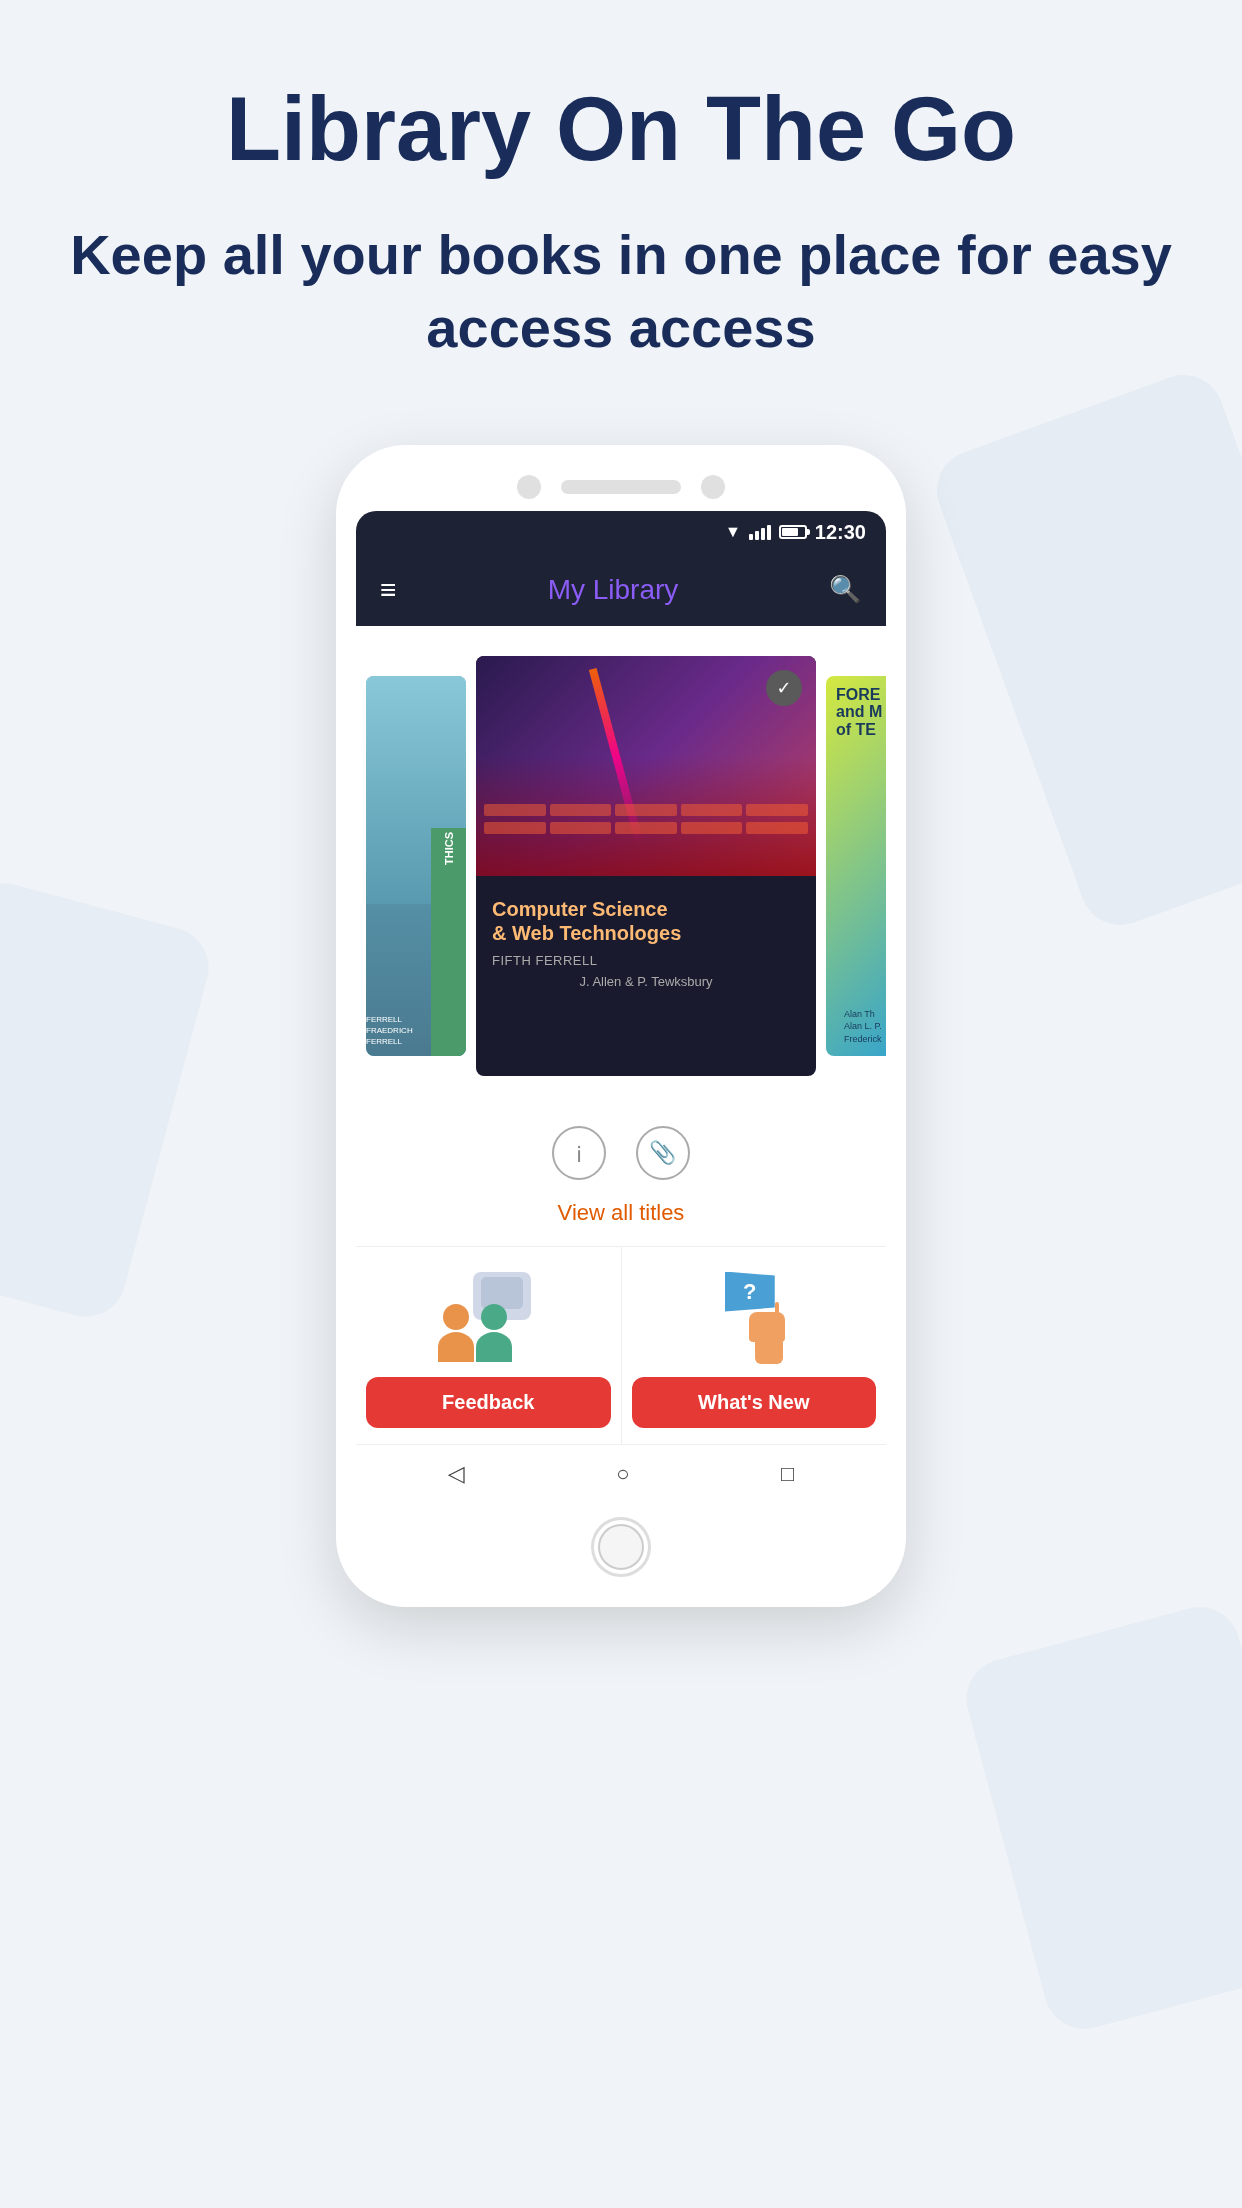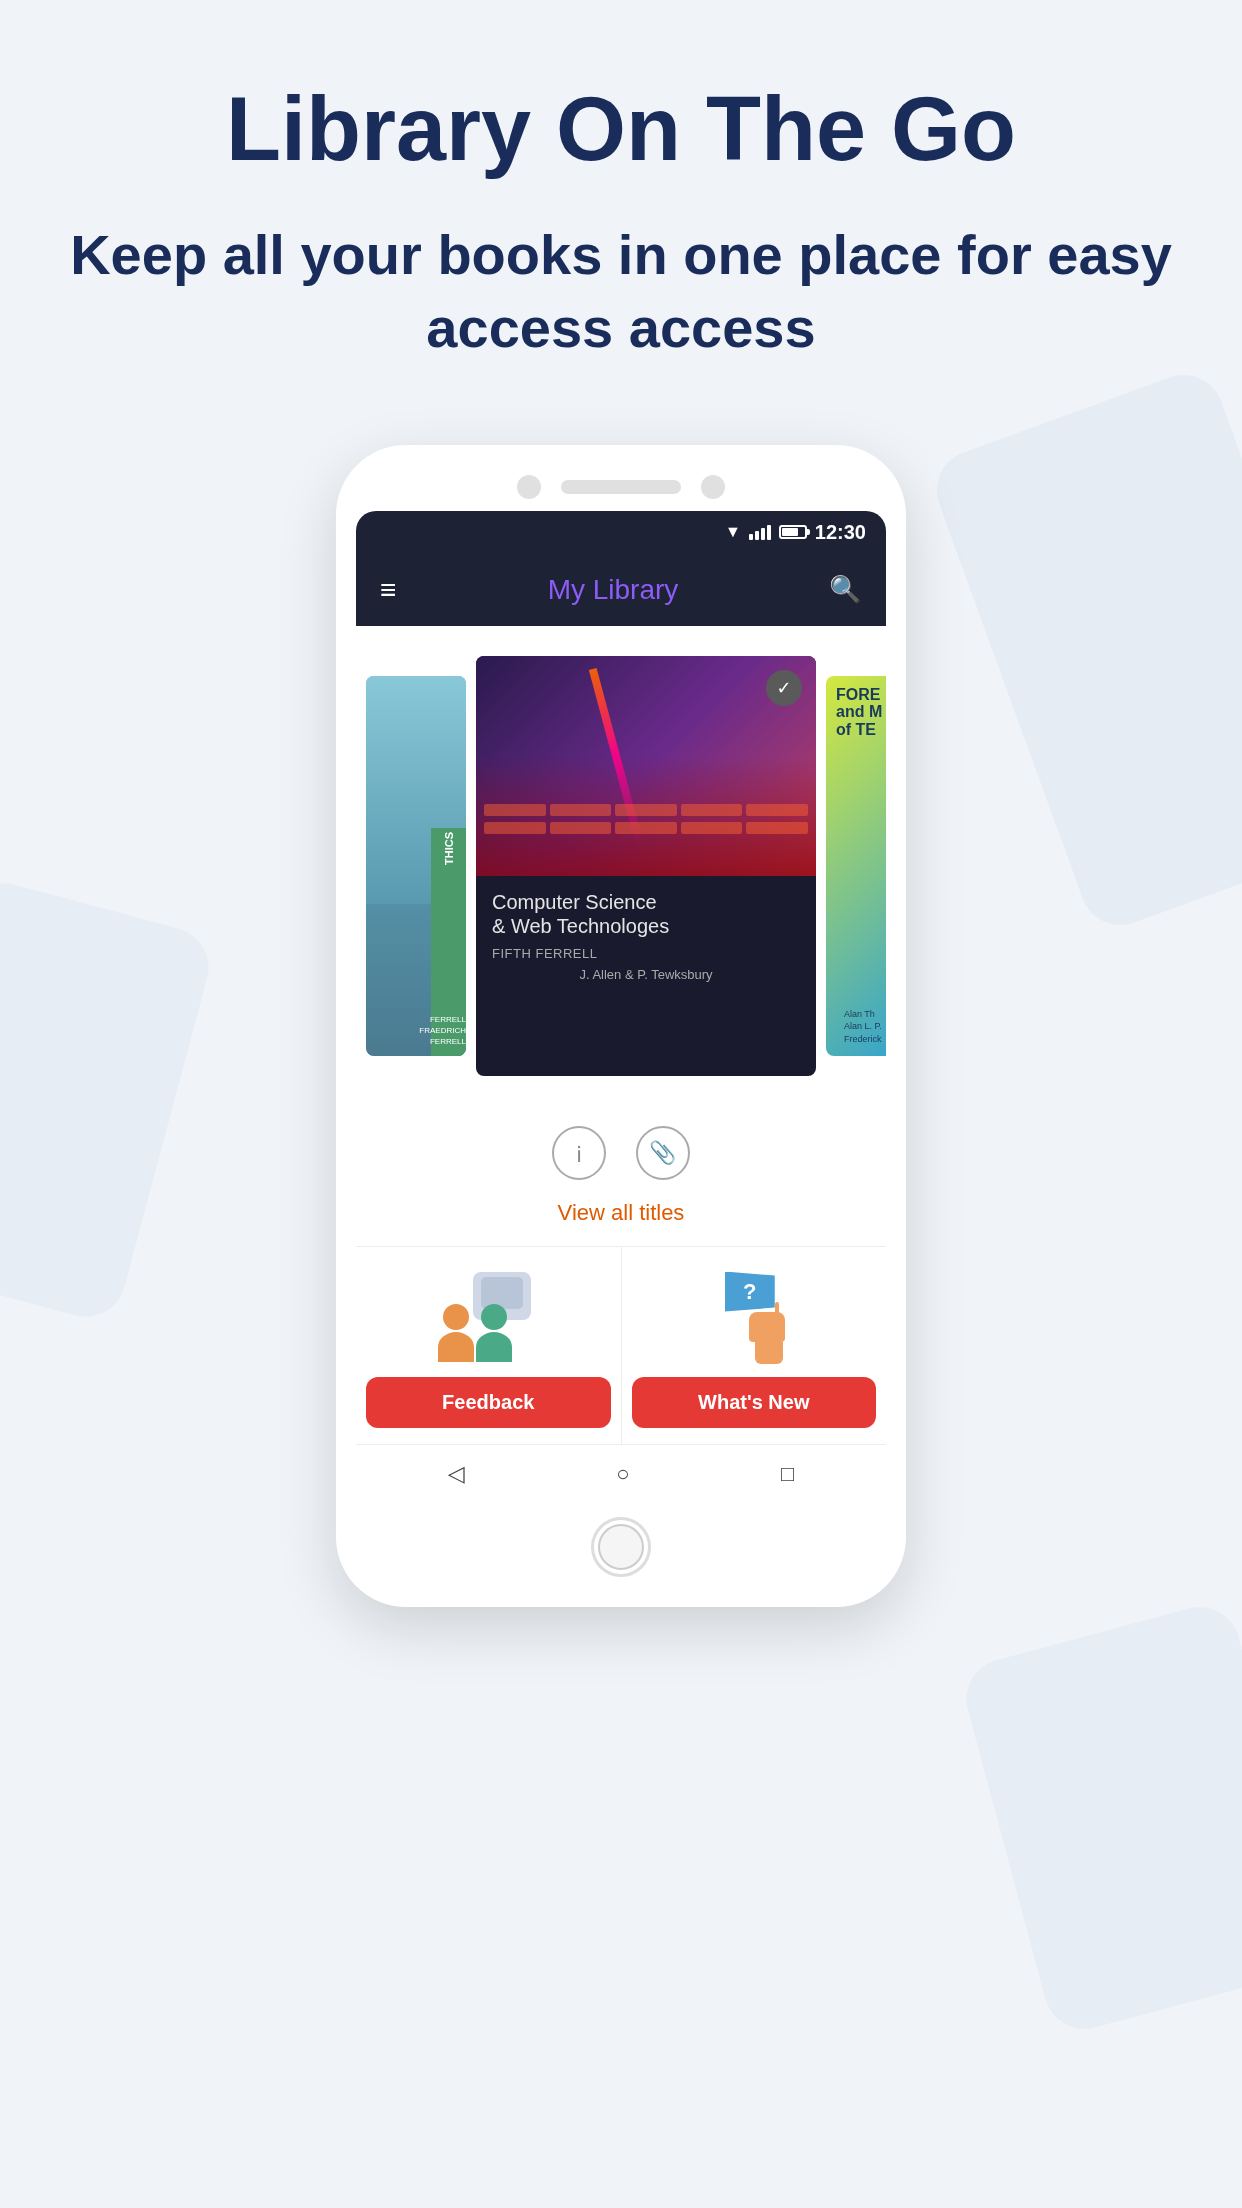--- a/index.html
+++ b/index.html
@@ -336,25 +336,26 @@
       color: white;
       font-size: 18px;
     }
 
     .center-book-text {
       padding: 14px 16px 10px;
       background: #1a1a2e;
     }
 
     .book-main-title {
-      color: #e5e5e5;
+      color: #fdba74;
       font-size: 20px;
-      font-weight: 400;
+      font-weight: 700;
       line-height: 1.2;
       margin-bottom: 8px;
+      margin-top: 7px;
     }
 
     .book-edition {
       color: #aaa;
       font-size: 13px;
       font-weight: 500;
       letter-spacing: 0.5px;
       margin-bottom: 6px;
     }
 
@@ -404,21 +405,21 @@
       font-size: 11px;
       font-weight: 700;
       writing-mode: vertical-rl;
       text-orientation: mixed;
       transform: rotate(180deg);
     }
 
     .left-book-authors {
       font-size: 9px;
       color: white;
-      text-align: right;
+      text-align: left;
       line-height: 1.4;
     }
 
     
     .right-book-cover {
       width: 100%;
       height: 100%;
       background: linear-gradient(135deg, #d4e840, #2a9fd6);
       display: flex;
       flex-direction: column;

